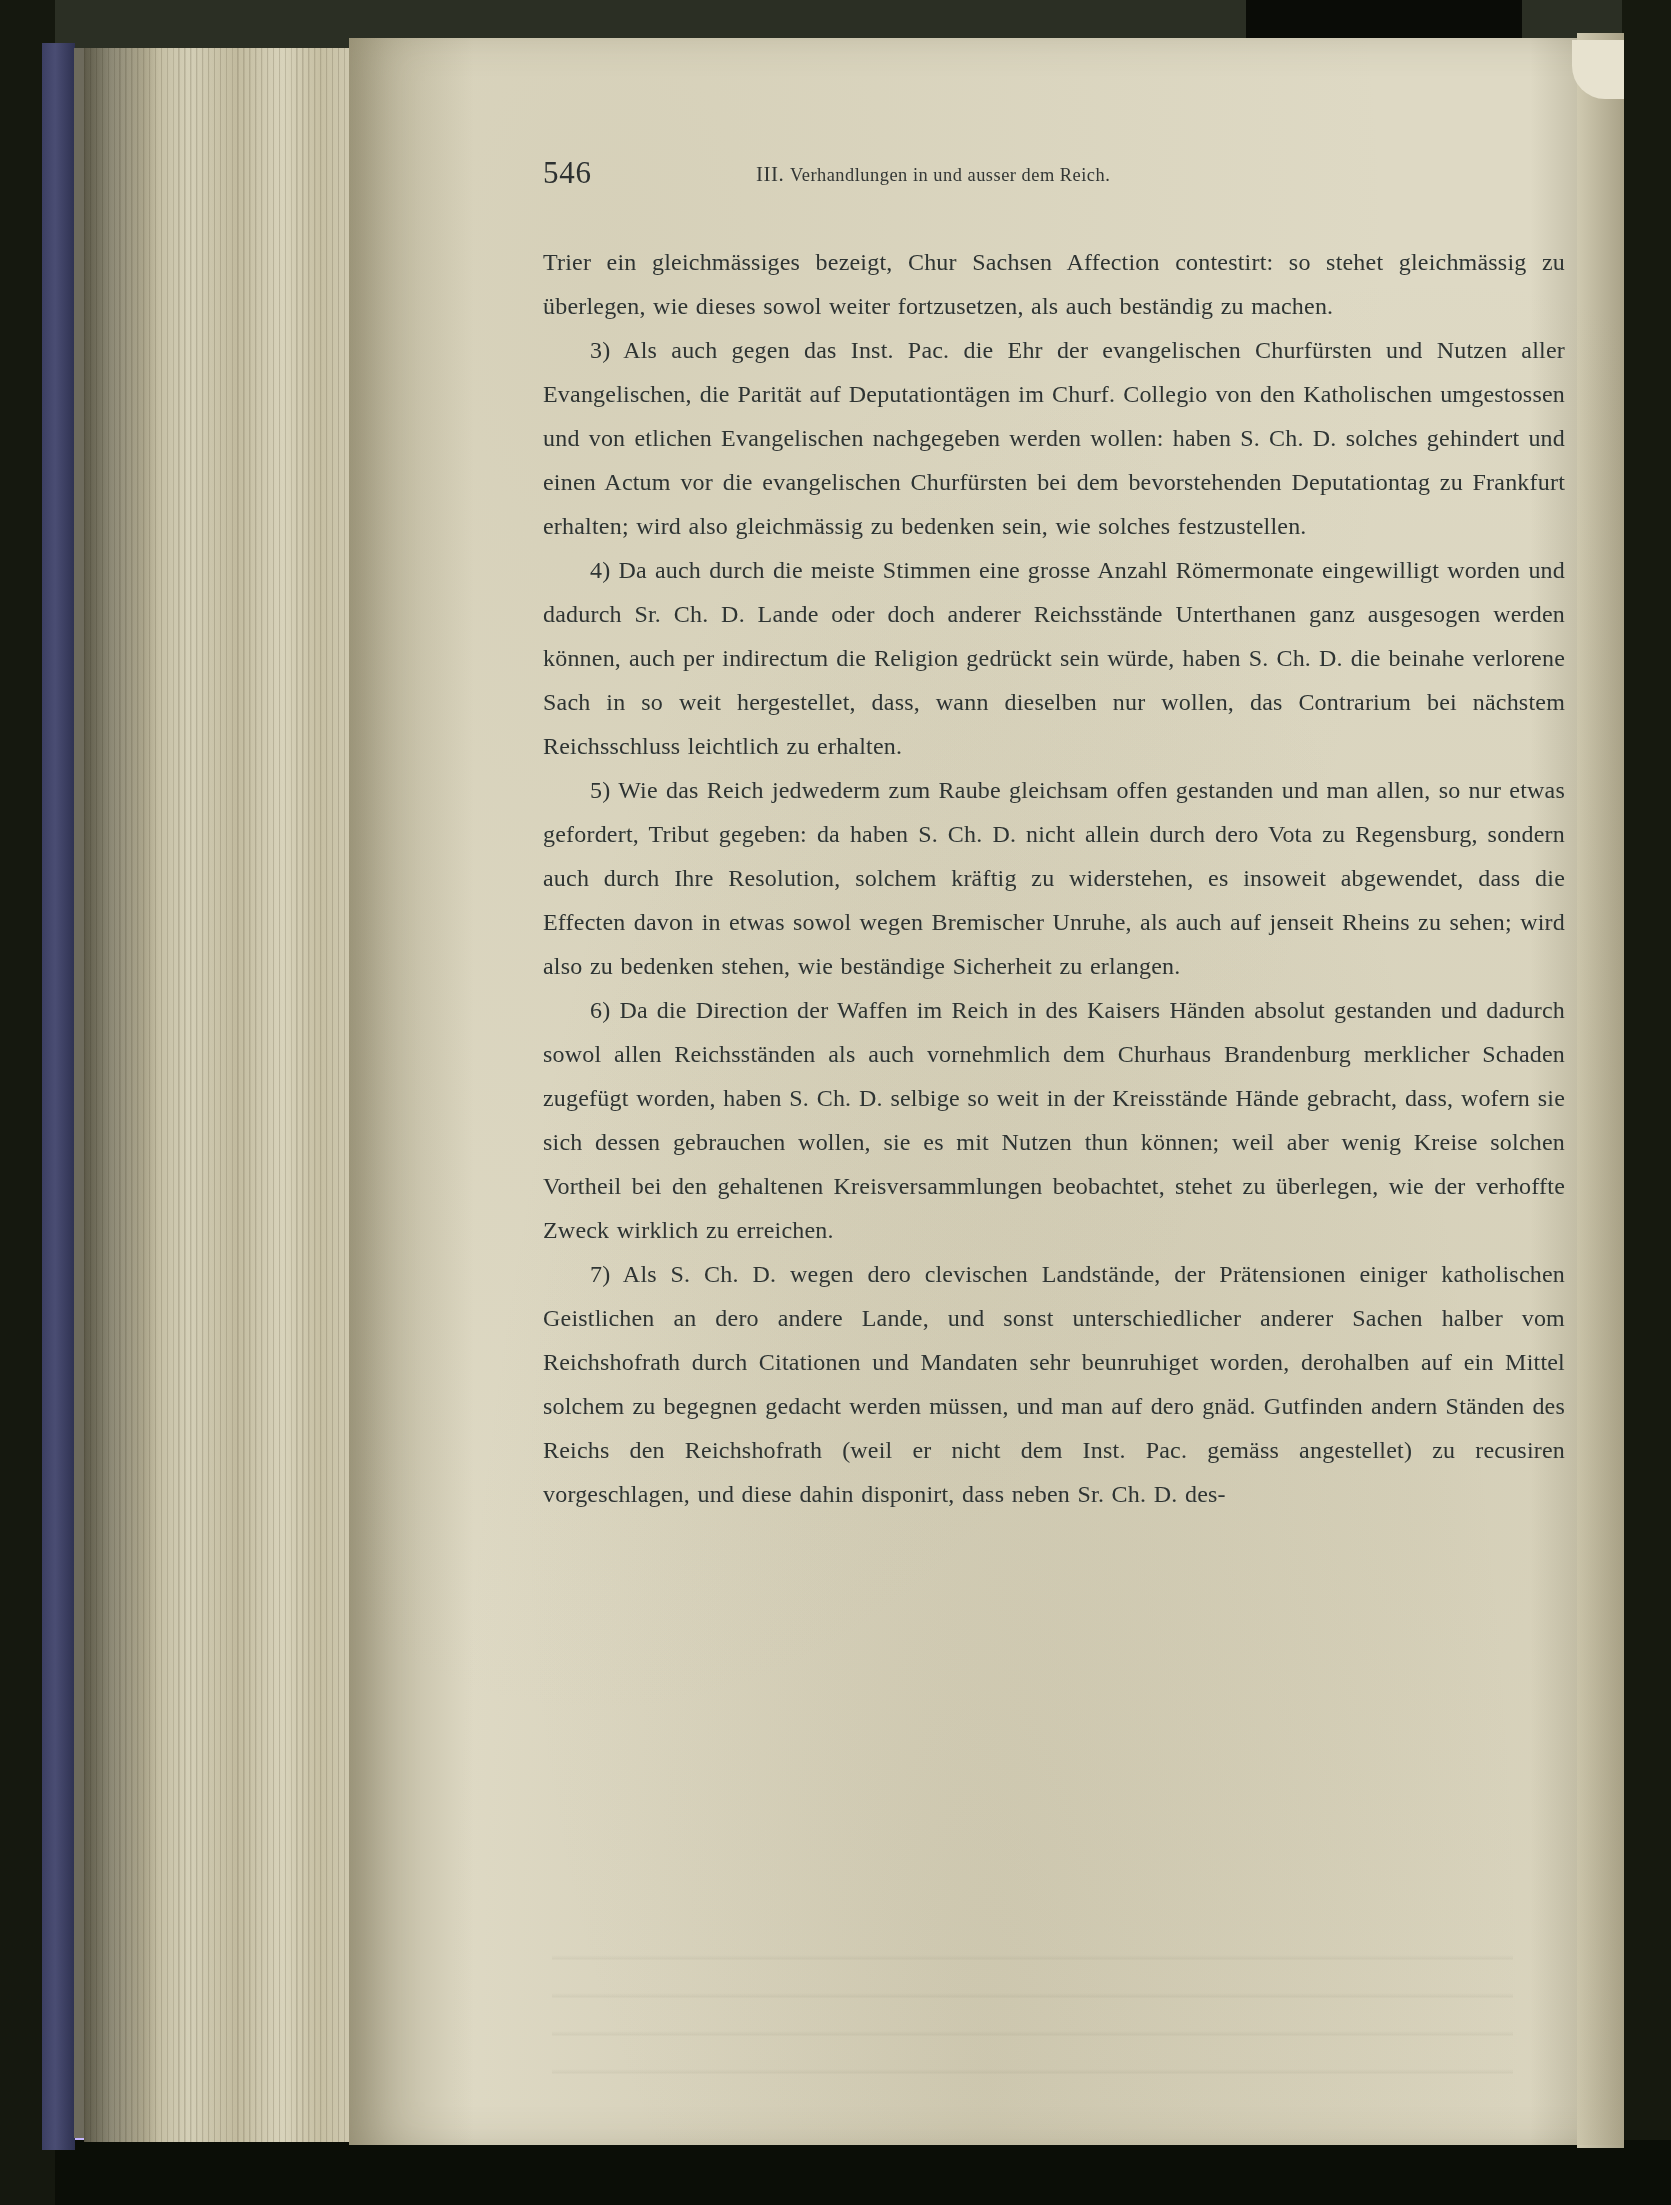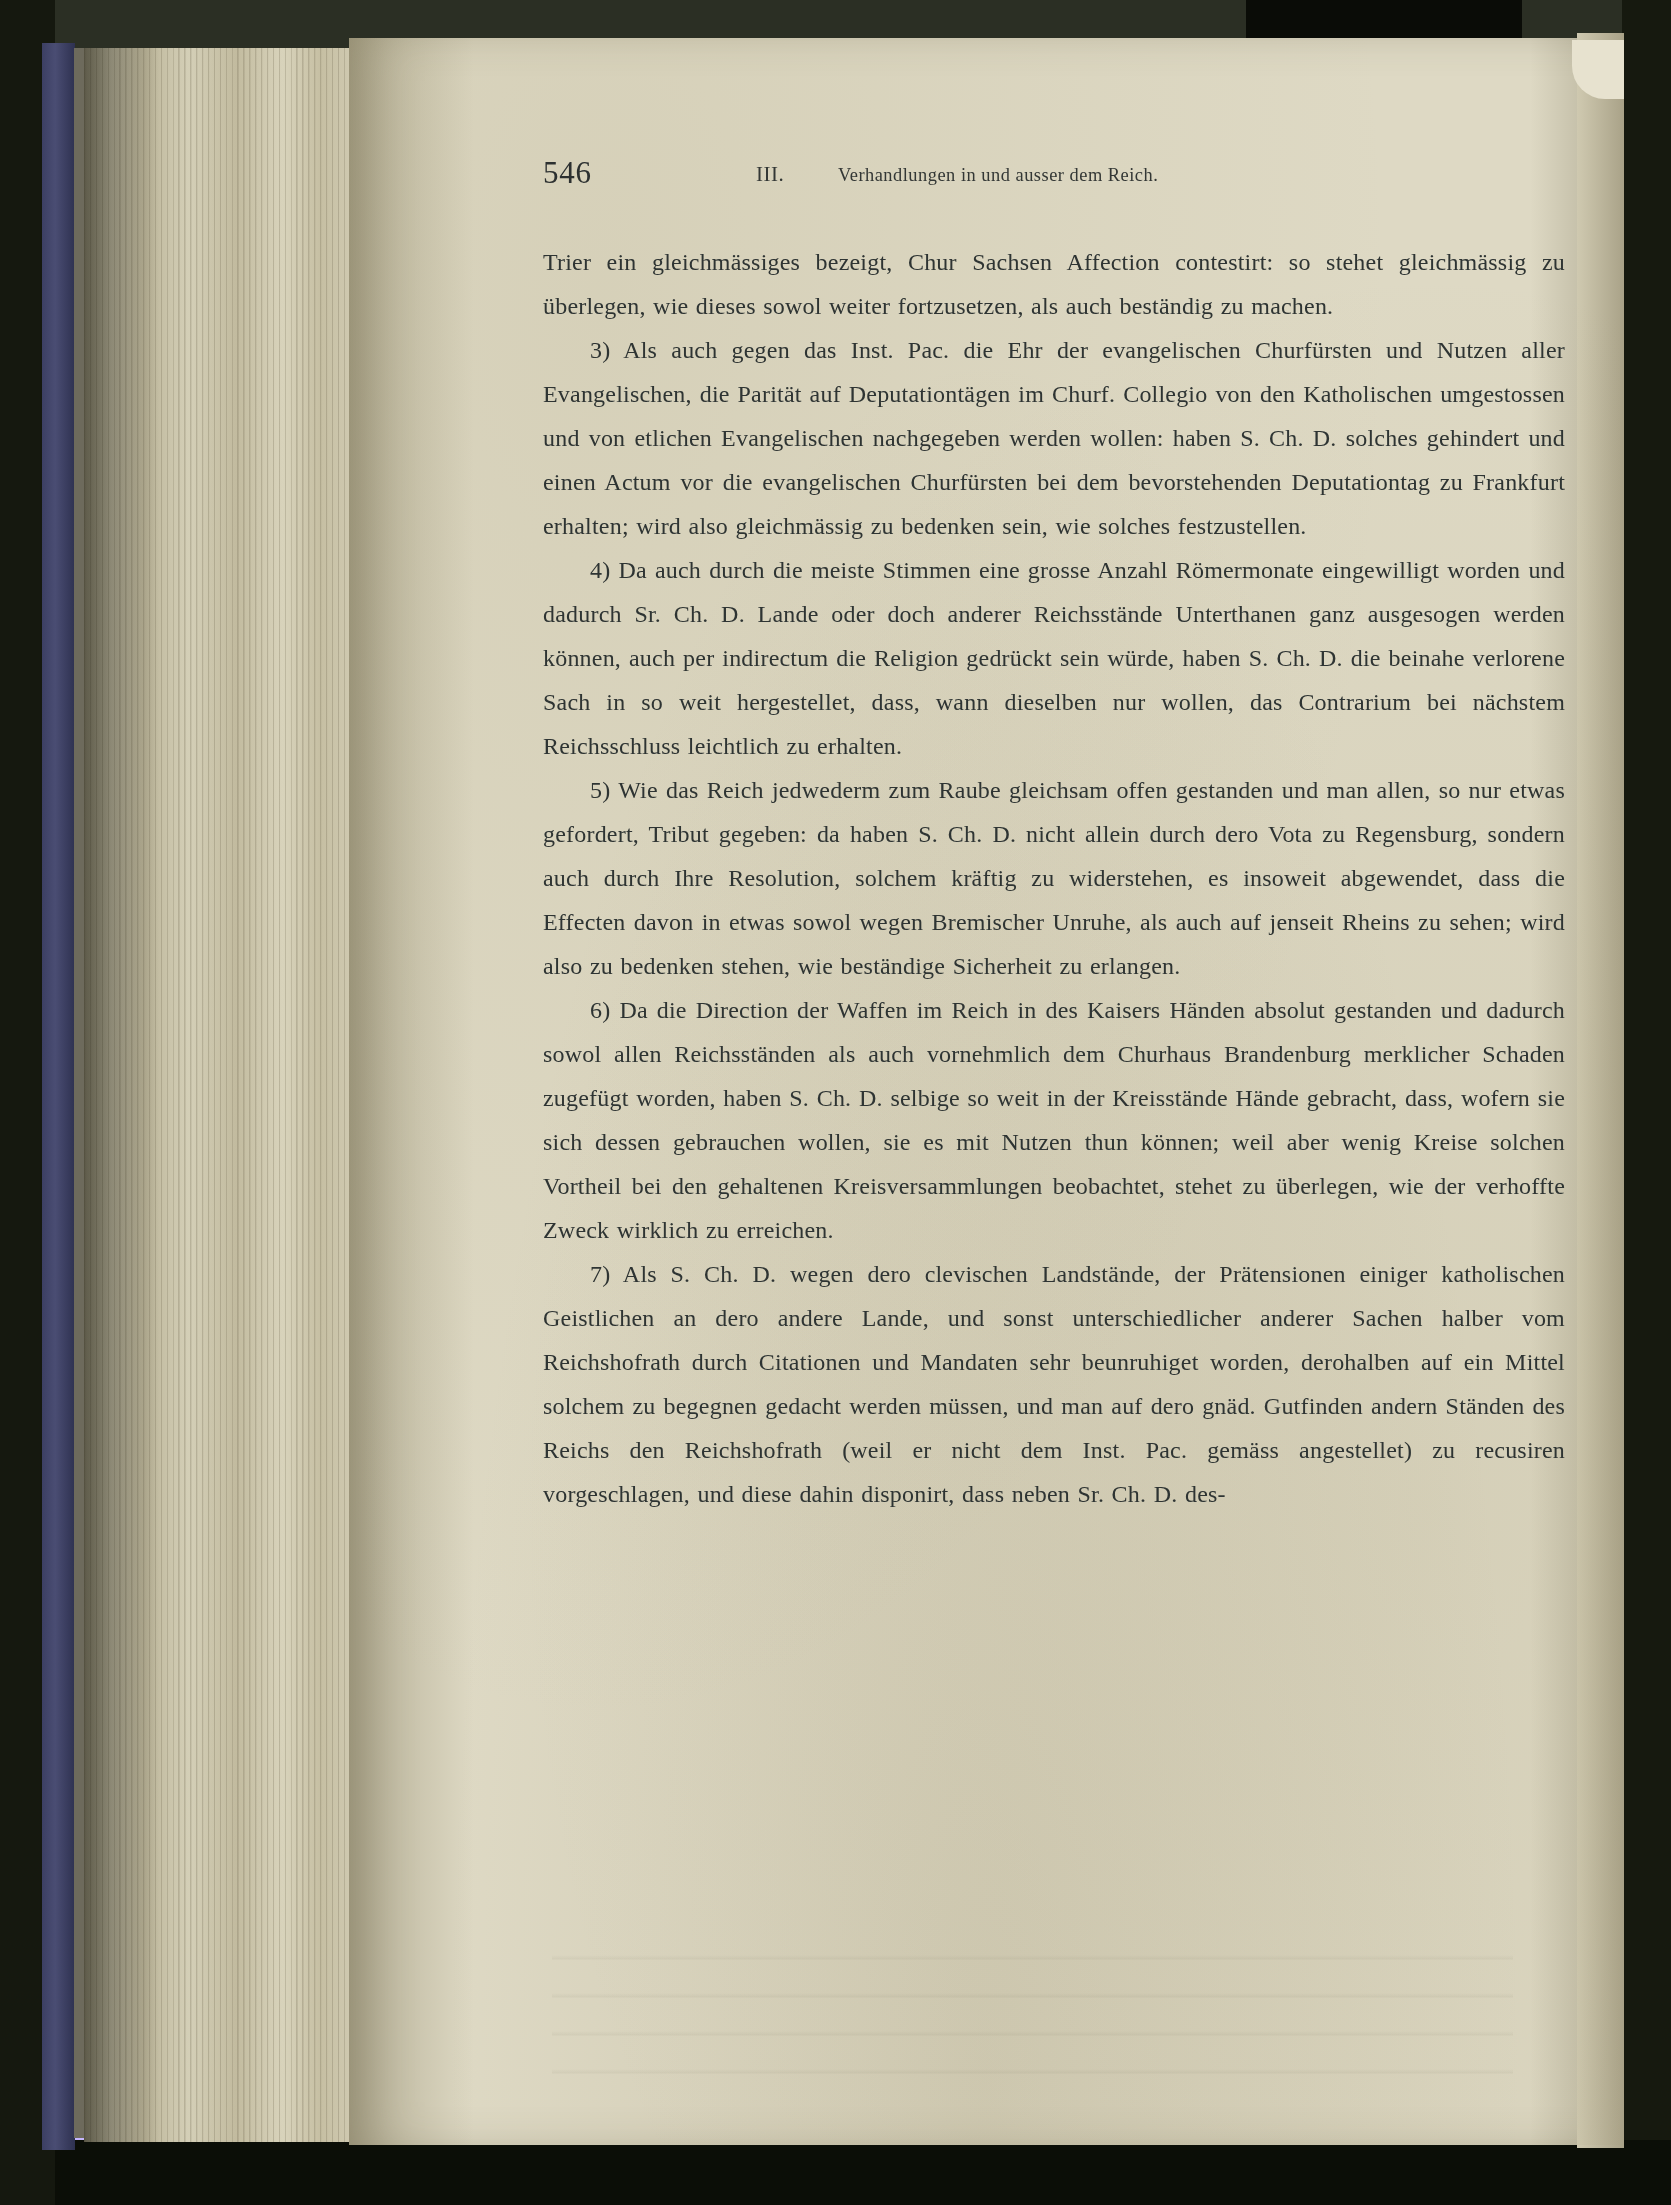--- a/index.html
+++ b/index.html
@@ -150,21 +150,20 @@
   }
   .running-head {
     position: absolute;
     left: 213px; top: 6.7px;
     font-size: 21px;
     letter-spacing: 0.5px;
     color: #333735;
   }
   .running-head .small {
     font-size: 18.4px;
-    margin-left: 48px;
   }
 
   p.body {
     margin: 0 0 0 0;
     font-size: 24px;
     line-height: 44px;
     color: #2e3433;
     text-align: justify;
     text-align-last: left;
     letter-spacing: 0.2px;

